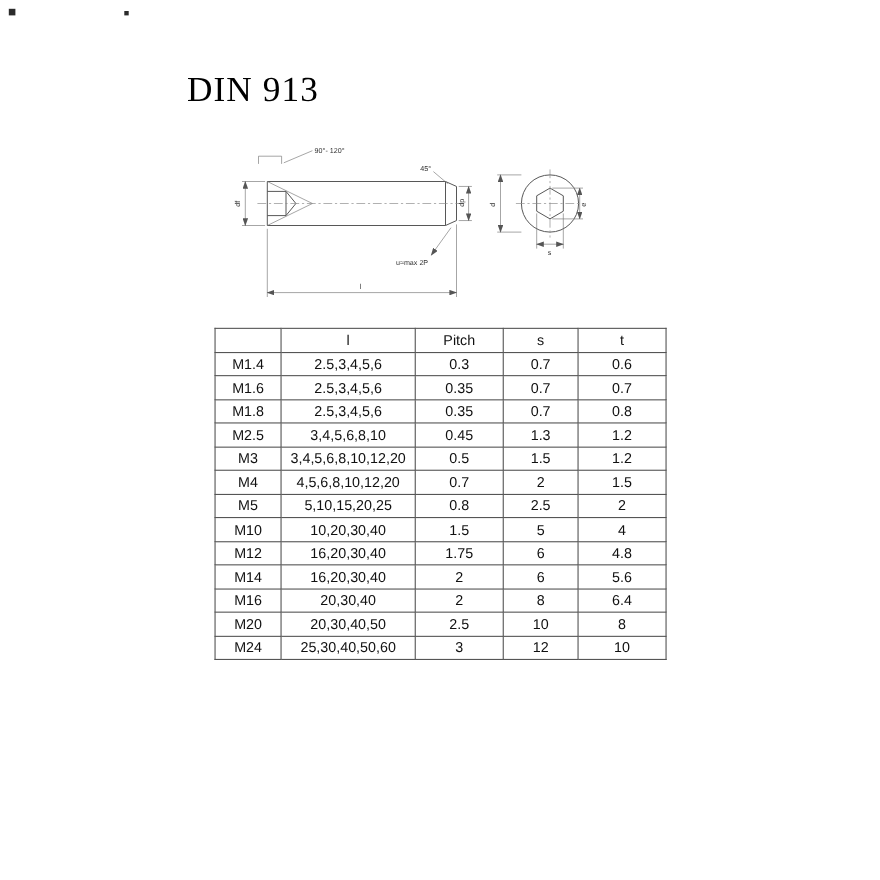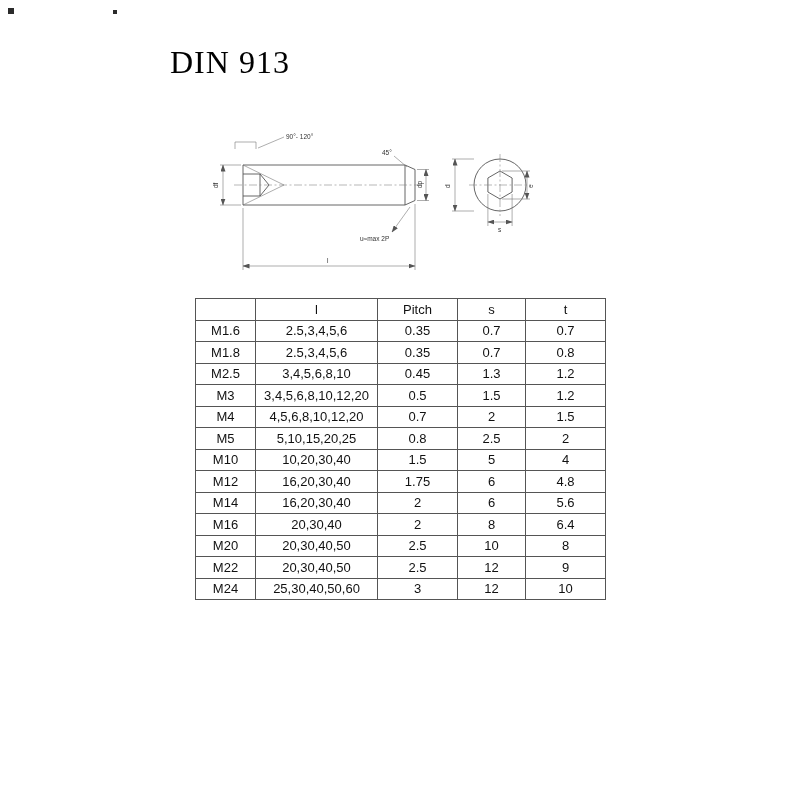--- a/index.html
+++ b/index.html
@@ -1,19 +1,19 @@
 <!DOCTYPE html>
 <html><head>
 <meta charset="utf-8">
 <style>
   html,body{margin:0;padding:0;background:#ffffff;}
   #page{position:relative;width:800px;height:800px;background:#ffffff;overflow:hidden;
         font-family:"Liberation Sans",sans-serif;color:#000;}
   .artifact{position:absolute;background:#2b2b2b;}
-  #title{position:absolute;left:170px;top:44px;font-family:"Liberation Serif",serif;
+  #title{position:absolute;left:170px;top:63px;font-family:"Liberation Serif",serif;
          font-size:32px;color:#000;letter-spacing:1px;}
   #drawing{position:absolute;left:198px;top:118px;}
   #drawing svg{display:block;}
   .dwg-line{stroke:#555;stroke-width:0.9;fill:none;}
   .dwg-thin{stroke:#777;stroke-width:0.6;fill:none;}
   .dwg-center{stroke:#888;stroke-width:0.6;fill:none;stroke-dasharray:8 2.5 2 2.5;}
   .dwg-text{font-family:"Liberation Sans",sans-serif;font-size:6.5px;fill:#333;}
   #din-table{position:absolute;left:195px;top:298px;border-collapse:collapse;
              table-layout:fixed;width:410px;}
   #din-table th,#din-table td{border:1px solid #555;font-size:13px;font-weight:normal;
@@ -128,20 +128,27 @@
       <tr>
         <th></th>
         <th>l</th>
         <th>Pitch</th>
         <th>s</th>
         <th>t</th>
       </tr>
     </thead>
     <tbody>
         <tr>
+          <td>M1.4</td>
+          <td>2.5,3,4,5,6</td>
+          <td>0.3</td>
+          <td>0.7</td>
+          <td>0.6</td>
+        </tr>
+        <tr>
           <td>M1.6</td>
           <td>2.5,3,4,5,6</td>
           <td>0.35</td>
           <td>0.7</td>
           <td>0.7</td>
         </tr>
         <tr>
           <td>M1.8</td>
           <td>2.5,3,4,5,6</td>
           <td>0.35</td>
@@ -205,27 +212,20 @@
           <td>6.4</td>
         </tr>
         <tr>
           <td>M20</td>
           <td>20,30,40,50</td>
           <td>2.5</td>
           <td>10</td>
           <td>8</td>
         </tr>
         <tr>
-          <td>M22</td>
-          <td>20,30,40,50</td>
-          <td>2.5</td>
-          <td>12</td>
-          <td>9</td>
-        </tr>
-        <tr>
           <td>M24</td>
           <td>25,30,40,50,60</td>
           <td>3</td>
           <td>12</td>
           <td>10</td>
         </tr>
       </tbody>
   </table>
 
 </div>

